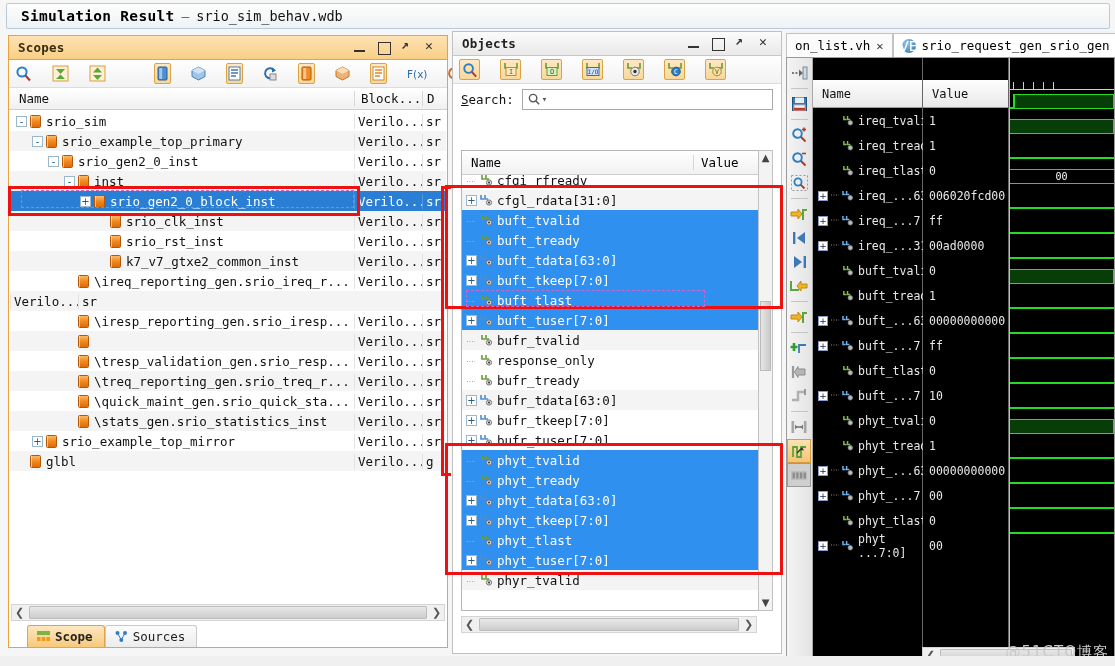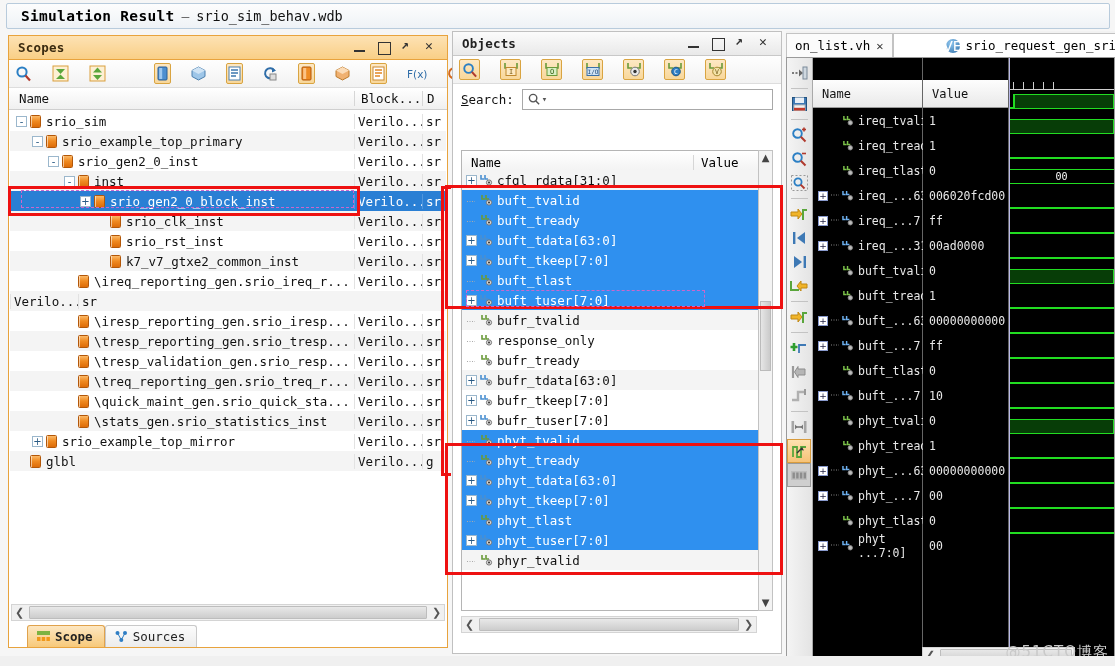--- a/index.html
+++ b/index.html
@@ -128,21 +128,21 @@
 
   
   #wave { left:786px; top:31px; width:329px; height:635px; }
   .wave-tabs { height:26px; display:flex; align-items:flex-end; background:#f2f2f2; }
   .wtab { height:24px; display:flex; align-items:center; gap:6px; padding:0 8px;
           font-size:12.5px; background:#fff; border:1px solid #c3c3c3; border-bottom:none;}
   .wtab.plain { background:#fbfbfb; }
   .ve-badge { width:14px; height:14px; border-radius:50%;
               background:radial-gradient(circle at 35% 30%, #8fc6ef, #2f6fa8);
               color:#fff; font-size:14px; display:flex; align-items:center; justify-content:center;
-              font-family:"DejaVu Sans",sans-serif;margin-left:44px; }
+              font-family:"DejaVu Sans",sans-serif; }
   .wave-body { position:absolute; left:0; right:0; top:26px; bottom:0; display:flex;
                background:#000; border:1px solid #9a9a9a; }
   .wave-tools { width:26px; background:linear-gradient(90deg,#f4f4f4,#e4e4e4);
                 border-right:1px solid #a9a9a9; padding-top:3px; }
   .wt { width:24px; height:24px; display:flex; align-items:center; justify-content:center; position:relative;}
   .wt.active { background:linear-gradient(#fde2b0,#f6c277); border:1px solid #d89b3d; }
   .wt-sep { height:1px; background:#c3c3c3; margin:3px 4px; }
   .wave-names { width:110px; background:#000; border-right:1px solid #666; }
   .wave-values { width:86px; background:#000; border-right:1px solid #666; }
   .wave-draw { flex:1 1 auto; background:#000; position:relative; overflow:hidden; }
@@ -393,21 +393,20 @@
             <span>\iresp_reporting_gen.srio_iresp...</span>
           </span>
           <span class="bk">Verilo...</span>
           <span class="dz">sr</span>
         </div>
         <div class="trow alt">
           <span class="nm">
             <span class="spacer" style="width: 54px;"></span>
             <span class="dot-line"></span>
             <span class="chip"></span>
-            <span>\tresp_reporting_gen.srio_tresp...</span>
           </span>
           <span class="bk">Verilo...</span>
           <span class="dz">sr</span>
         </div>
         <div class="trow">
           <span class="nm">
             <span class="spacer" style="width: 54px;"></span>
             <span class="dot-line"></span>
             <span class="chip"></span>
             <span>\tresp_validation_gen.srio_resp...</span>
@@ -573,20 +572,36 @@
         <span style="font-size:9px;color:#555;margin-left:1px;">▾</span>
       </span>
     </div>
 
     <div class="obj-list">
       <div class="obj-head">
         <span class="oc1">Name</span>
         <span class="oc2">Value</span>
       </div>
       <div id="obj-rows" style="position:relative; margin-top:-5px;">
+          <div class="orow">
+            <span class="on">
+              <span class="spacer" style="width: 4px;"></span>
+              <span class="dot-line"><svg width="11" height="11">
+                  <line x1="1" y1="5.5" x2="9" y2="5.5" stroke="#aaa" stroke-dasharray="1 1.5"></line>
+                </svg></span>
+              <span class="sig-ico"><svg width="13" height="12" viewBox="0 0 13 12">
+                  <path d="M2 1v4h3" fill="none" stroke="#6a9a3a" stroke-width="1.6"></path>
+                  <path d="M6 1v4h3" fill="none" stroke="#6a9a3a" stroke-width="1.6"></path>
+                  <circle cx="9" cy="8.5" r="2.6" fill="#d8d8d8" stroke="#777"></circle>
+                  <circle cx="9" cy="8.5" r="1" fill="#333"></circle>
+                </svg></span>
+              <span>cfgi_rfready</span>
+            </span>
+            <span class="ov"></span>
+          </div>
           <div class="orow alt">
             <span class="on">
               <span class="spacer" style="width: 4px;"></span>
               <span class="expander" style="margin-right: 3px;">+</span>
               <span class="sig-ico"><svg width="13" height="12" viewBox="0 0 13 12">
                   <path d="M1 1v4h3" fill="none" stroke="#4a8fd0" stroke-width="1.6"></path>
                   <path d="M5 1v4h3" fill="none" stroke="#4a8fd0" stroke-width="1.6"></path>
                   <circle cx="9" cy="8.5" r="2.6" fill="#d8d8d8" stroke="#777"></circle>
                   <circle cx="9" cy="8.5" r="1" fill="#333"></circle>
                 </svg></span>

